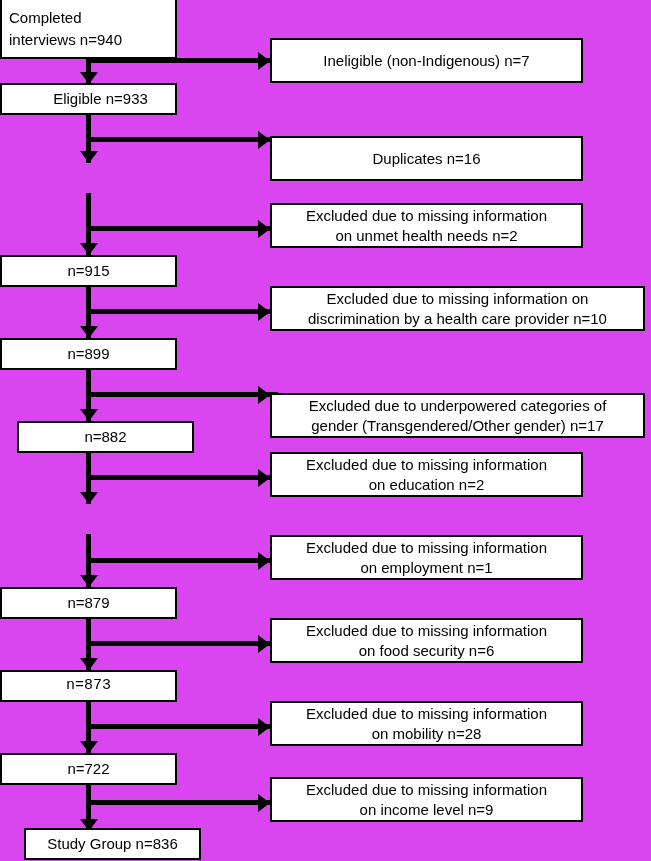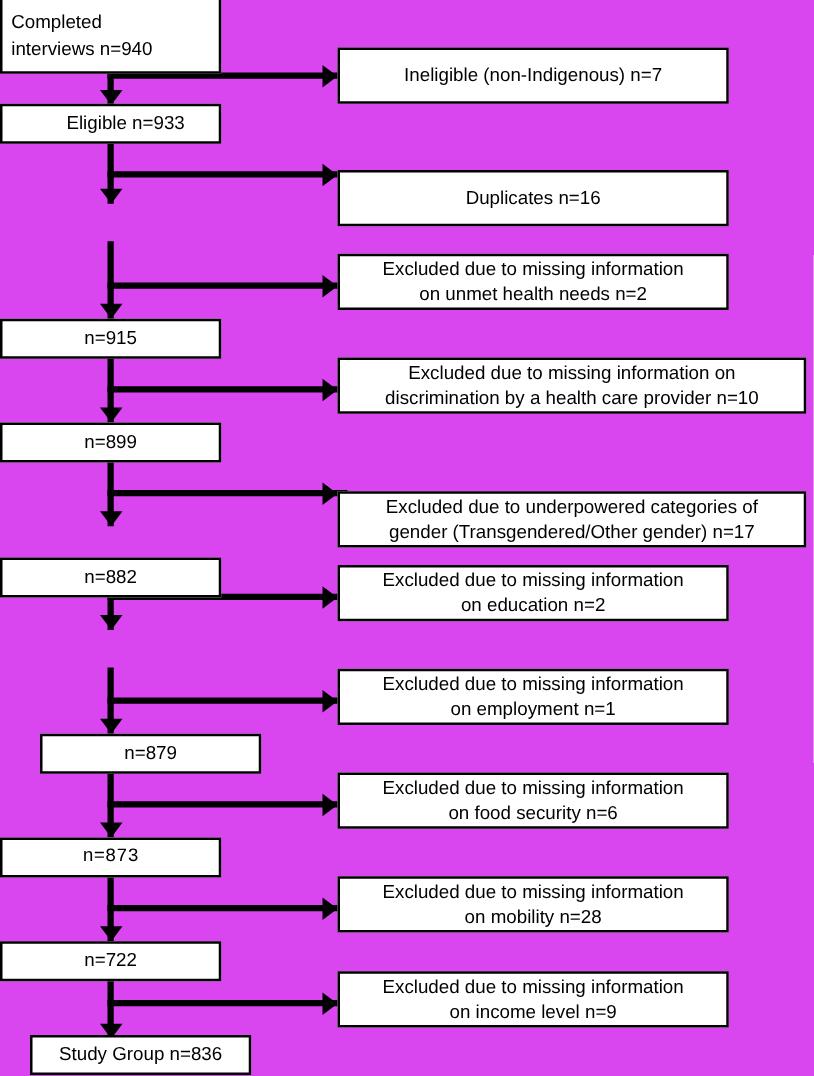--- a/index.html
+++ b/index.html
@@ -151,24 +151,24 @@
   <div class="node left tall" style="top:-2px;">Completed
 interviews n=940</div>
 
   <div class="node left" style="top:83px;padding-left:28px;">Eligible n=933</div>
 
 
   <div class="node left" style="top:255px;">n=915</div>
 
   <div class="node left" style="top:338px;">n=899</div>
 
-  <div class="node left" style="top:446px;">n=882</div>
-
-
-  <div class="node left" style="top:587px;margin-left:32px;">n=879</div>
+  <div class="node left" style="top:421px;margin-left:17px;">n=882</div>
+
+
+  <div class="node left" style="top:587px;">n=879</div>
 
   <div class="node left" style="top:670px;font-family:Liberation Mono, monospace;">n=873</div>
 
   <div class="node left" style="top:753px;">n=722</div>
 
   <div class="node left" style="top:828px;margin-left:24px;">Study Group n=836</div>
 
   <div class="node right w1" style="top:38px;">Ineligible (non-Indigenous) n=7</div>
 
   <div class="node right w1" style="top:117px;margin-top:19px;">Duplicates n=16</div>

